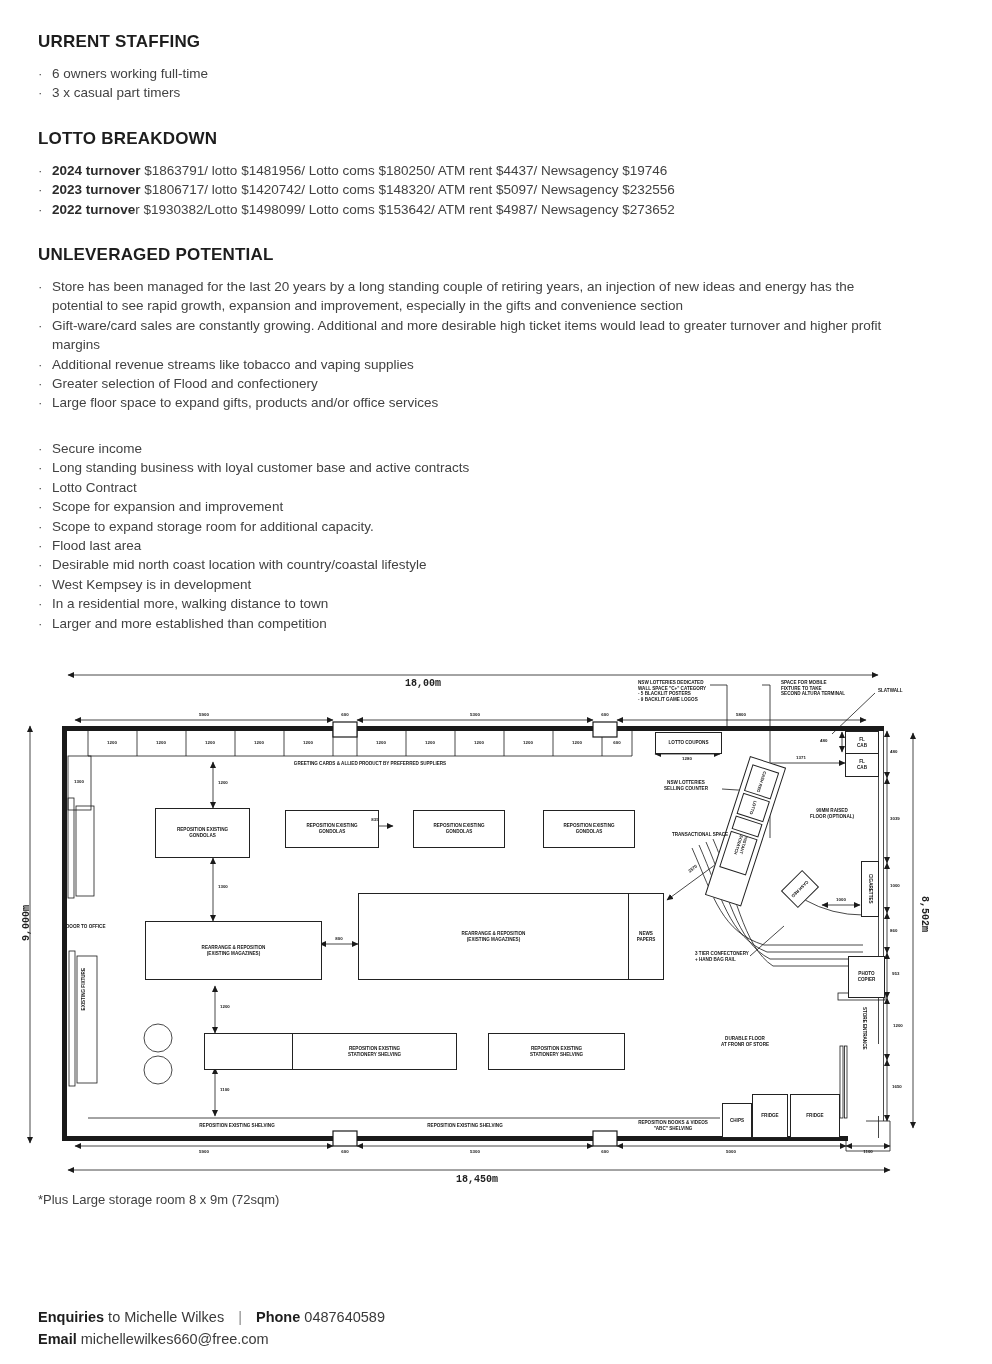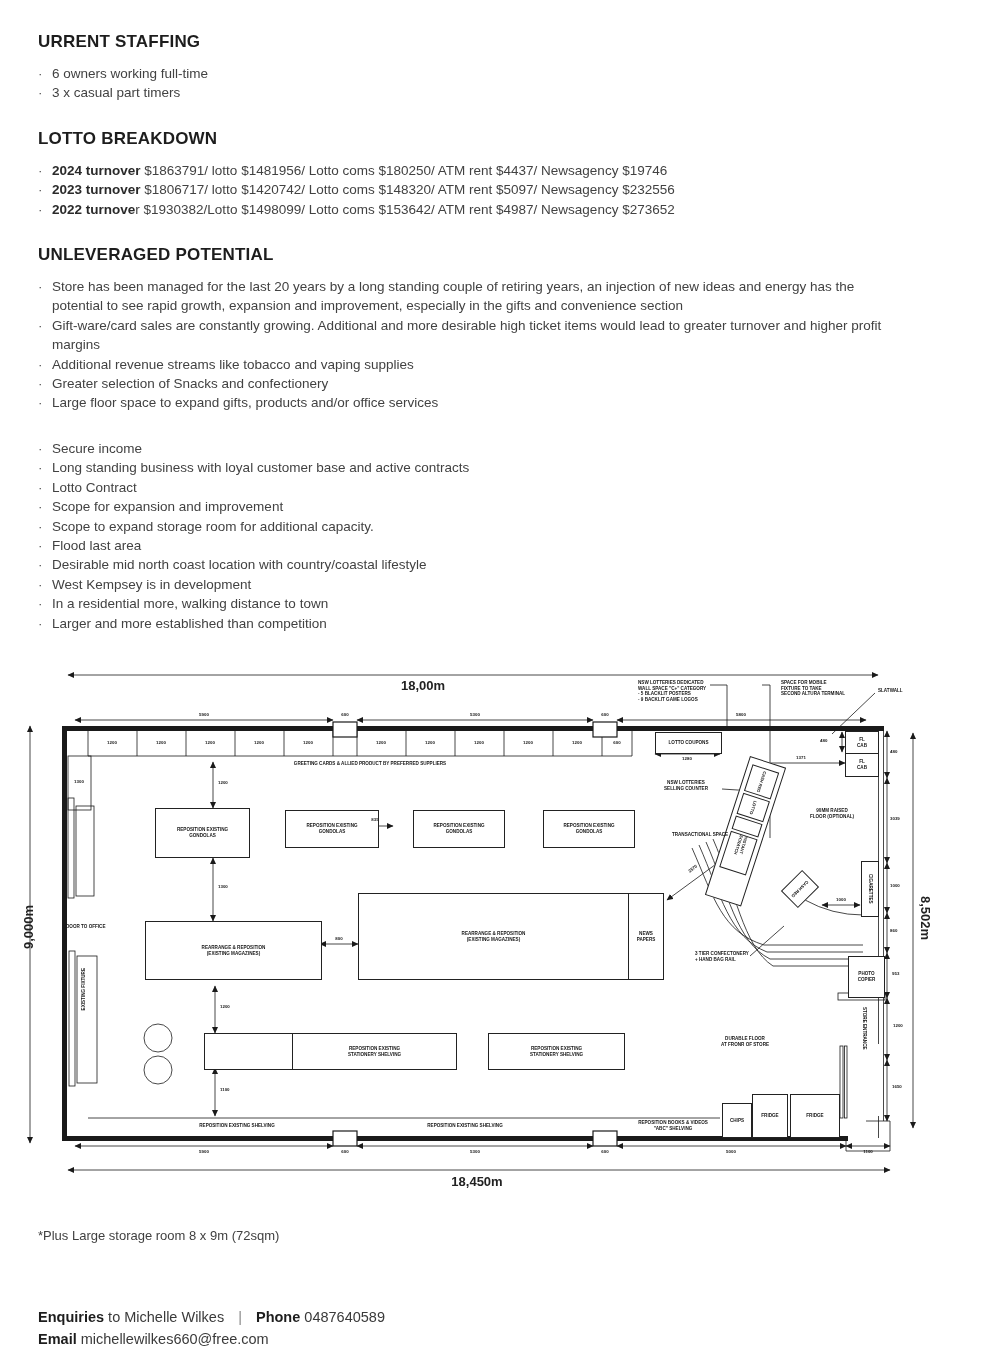--- a/index.html
+++ b/index.html
@@ -10,30 +10,30 @@
   .bullet{display:flex;color:#424242;font-size:13.5px;line-height:19.4px;max-width:860px;}
   .bullet .dot{width:14px;flex:0 0 14px;color:#555;}
   .bullet .btext{flex:1;max-width:845px;}
   .bullet .btext b{color:#2a2a2a;}
   
   .plan{position:absolute;left:20px;top:668px;width:940px;height:528px;}
   .plan svg{position:absolute;left:0;top:0;z-index:0;}
   .pl{position:absolute;z-index:2;font-size:4.6px;font-weight:bold;color:#161616;line-height:1.25;white-space:nowrap;}
   .pl.c{transform:translateX(-50%);text-align:center;}
   .pl.dim{font-size:4.4px;}
-  .pl.big{font-size:13px;color:#222;}
+  .pl.big{font-size:10px;color:#222;font-family:Liberation Mono, monospace;}
   .pl.rot{transform:rotate(-36deg);}
   .vt{writing-mode:vertical-rl;}
   .vt.ccw{transform:rotate(180deg);}
   .pbox{position:absolute;z-index:1;border:1px solid #222;background:#fff;display:flex;flex-direction:column;align-items:center;justify-content:center;text-align:center;font-size:4.6px;font-weight:bold;color:#161616;line-height:1.3;}
   .pbox span{display:block;}
   .counter{position:absolute;left:730px;top:88px;width:38px;height:146px;border:1px solid #222;background:#fff;transform:rotate(18deg);transform-origin:top left;z-index:1;padding-top:4px;box-sizing:border-box;}
   .cbox{margin:2px auto 0 auto;width:26px;border:1px solid #222;display:flex;align-items:center;justify-content:center;font-size:4.2px;font-weight:bold;color:#161616;}
   .cashreg2{position:absolute;left:768px;top:206px;width:22px;height:28px;border:1px solid #222;background:#fff;transform:rotate(45deg);display:flex;align-items:center;justify-content:center;font-size:4.2px;font-weight:bold;z-index:1;}
-  .note{position:absolute;left:38px;top:1192px;font-size:13px;color:#3f3f3f;margin-top:36px;}
+  .note{position:absolute;left:38px;top:1192px;font-size:13px;color:#3f3f3f;}
   .footer{position:absolute;left:38px;top:1306px;font-size:14.5px;color:#3a3a3a;line-height:22px;}
   .footer b{color:#1d1d1d;}
   .footer .sep{color:#8a8a8a;margin:0 10px;}
 </style>
 </head>
 <body>
 
 <div class="doc">
   <div class="sec">
     <h2>URRENT STAFFING</h2>
@@ -72,21 +72,21 @@
     <div class="bullet">
         <span class="dot">·</span>
         <span class="btext">Gift-ware/card sales are constantly growing. Additional and more desirable high ticket items would lead to greater turnover and higher profit margins</span>
       </div>
     <div class="bullet">
         <span class="dot">·</span>
         <span class="btext">Additional revenue streams like tobacco and vaping supplies</span>
       </div>
     <div class="bullet">
         <span class="dot">·</span>
-        <span class="btext">Greater selection of Snacks and confectionery</span>
+        <span class="btext">Greater selection of Flood and confectionery</span>
       </div>
     <div class="bullet">
         <span class="dot">·</span>
         <span class="btext">Large floor space to expand gifts, products and/or office services</span>
       </div>
   </div>
 
   <div class="sec">
     <div class="bullet">
         <span class="dot">·</span>

